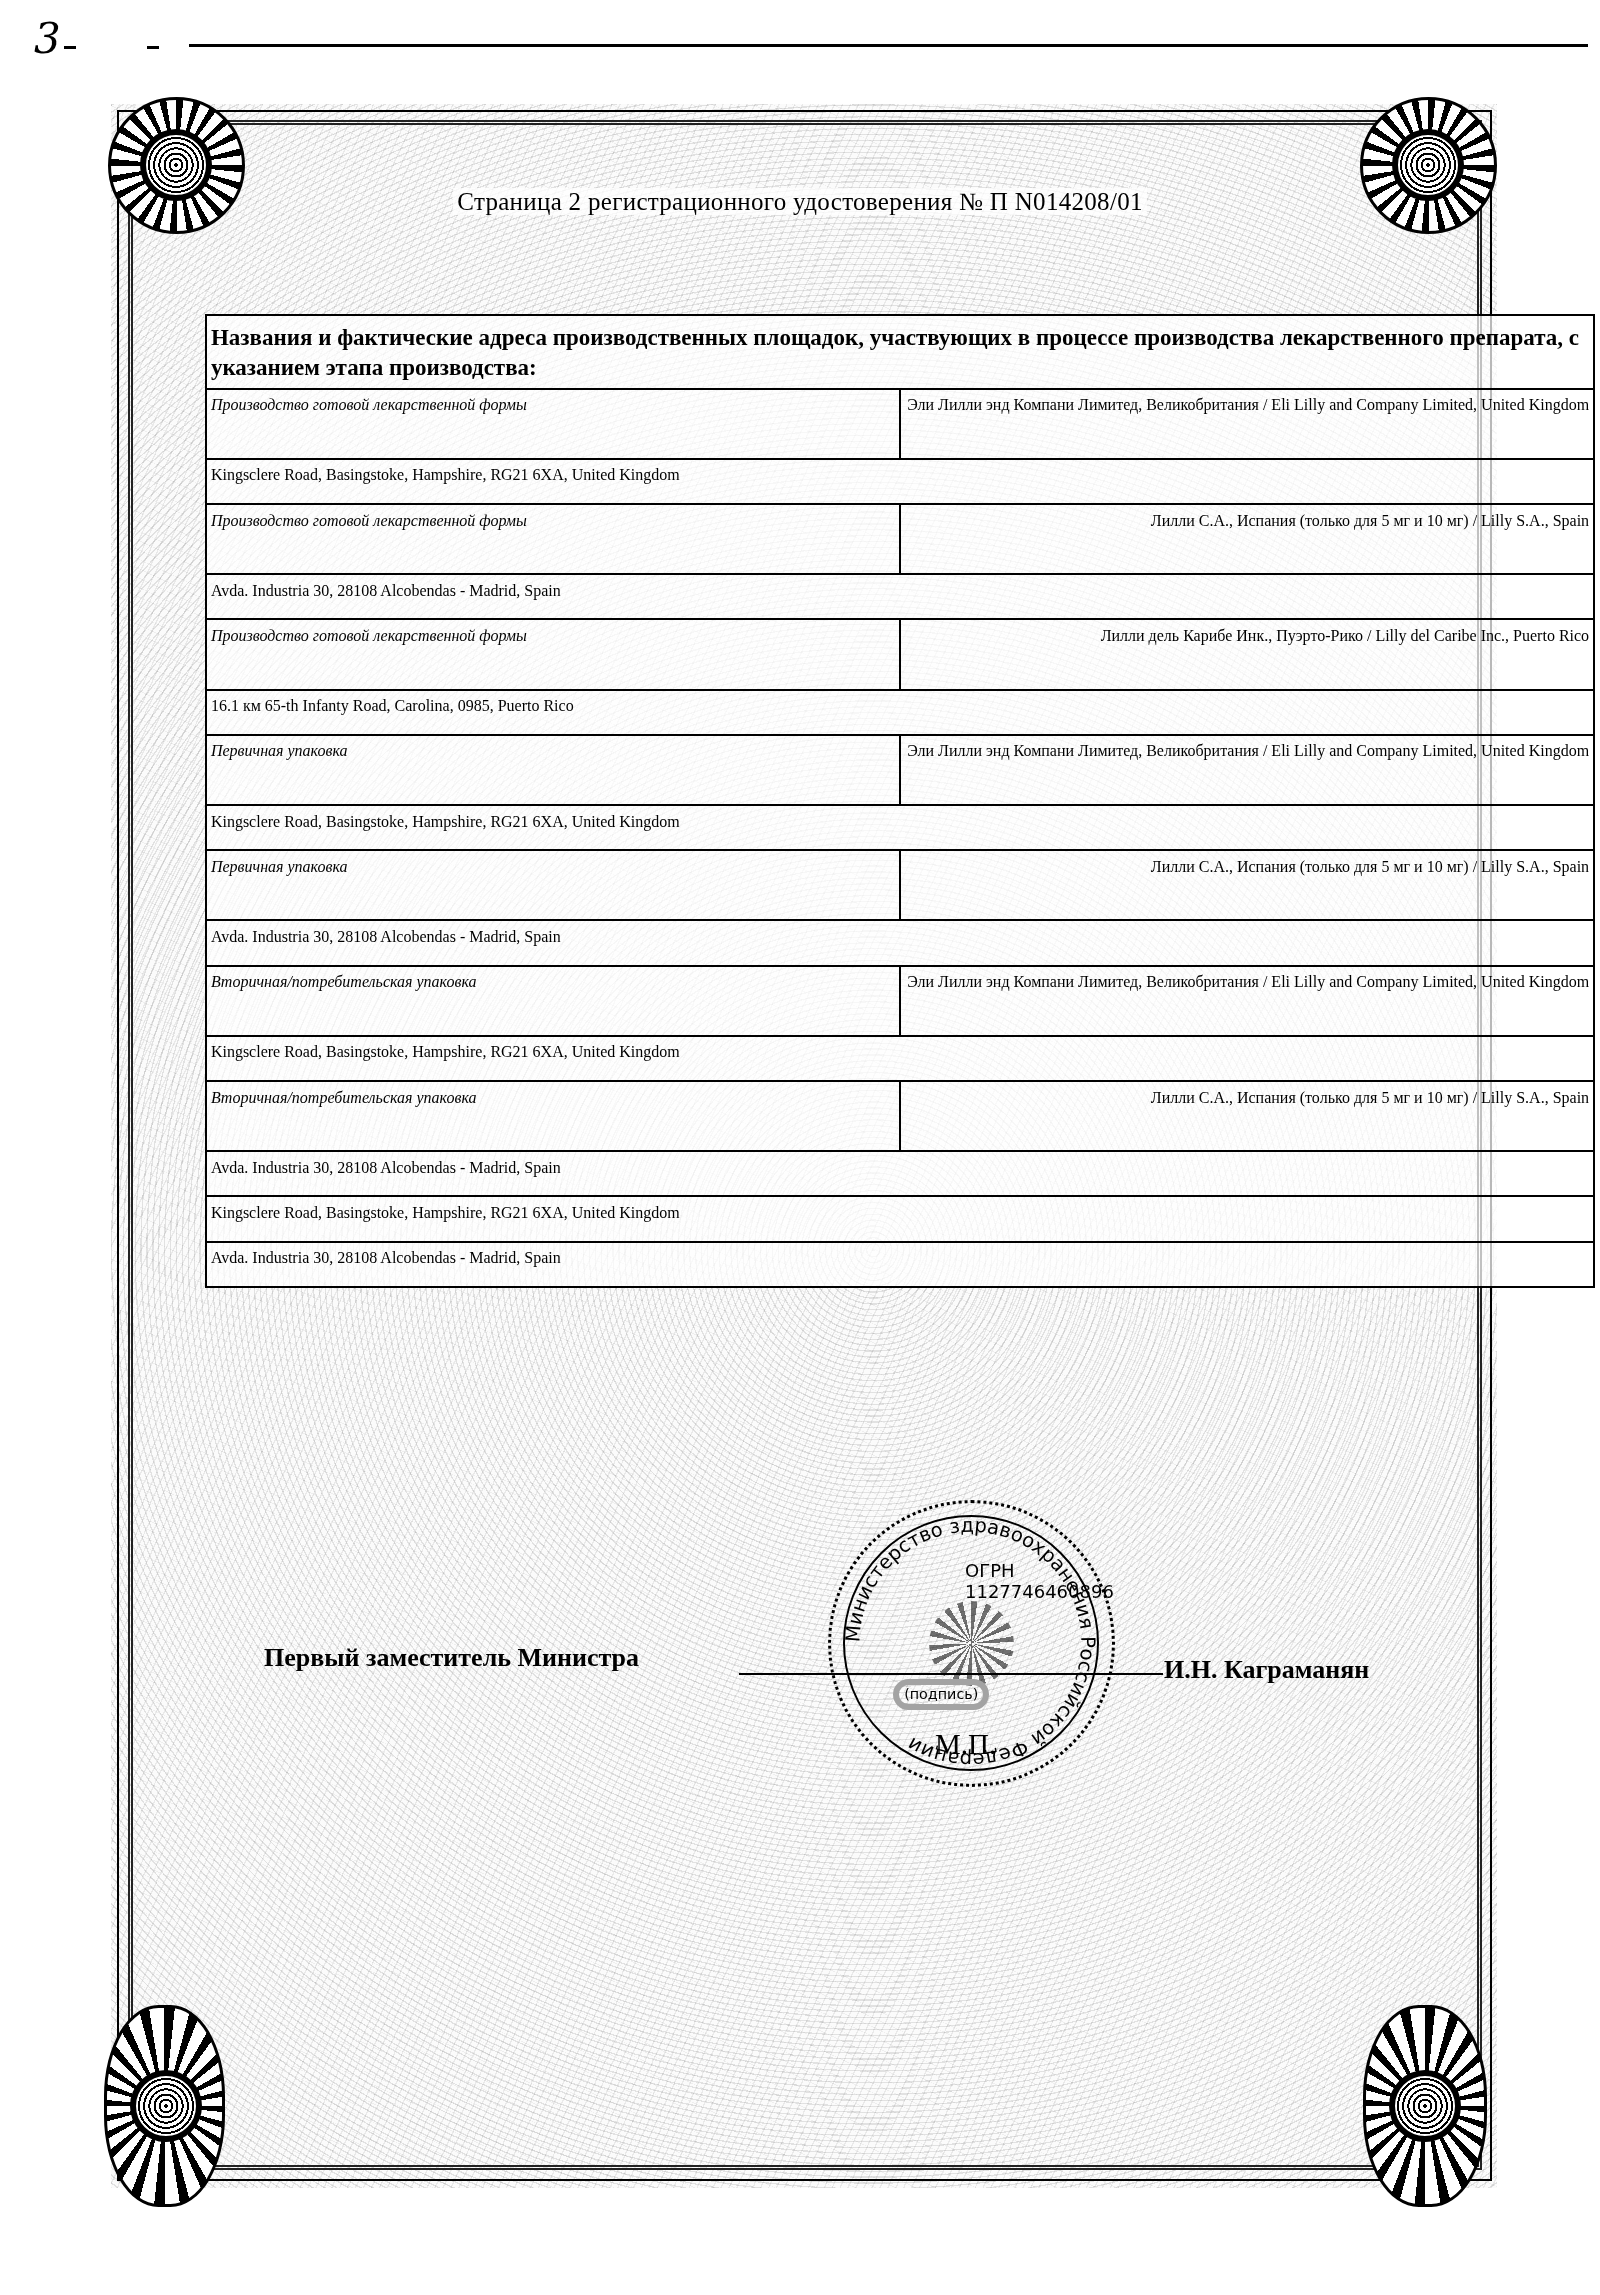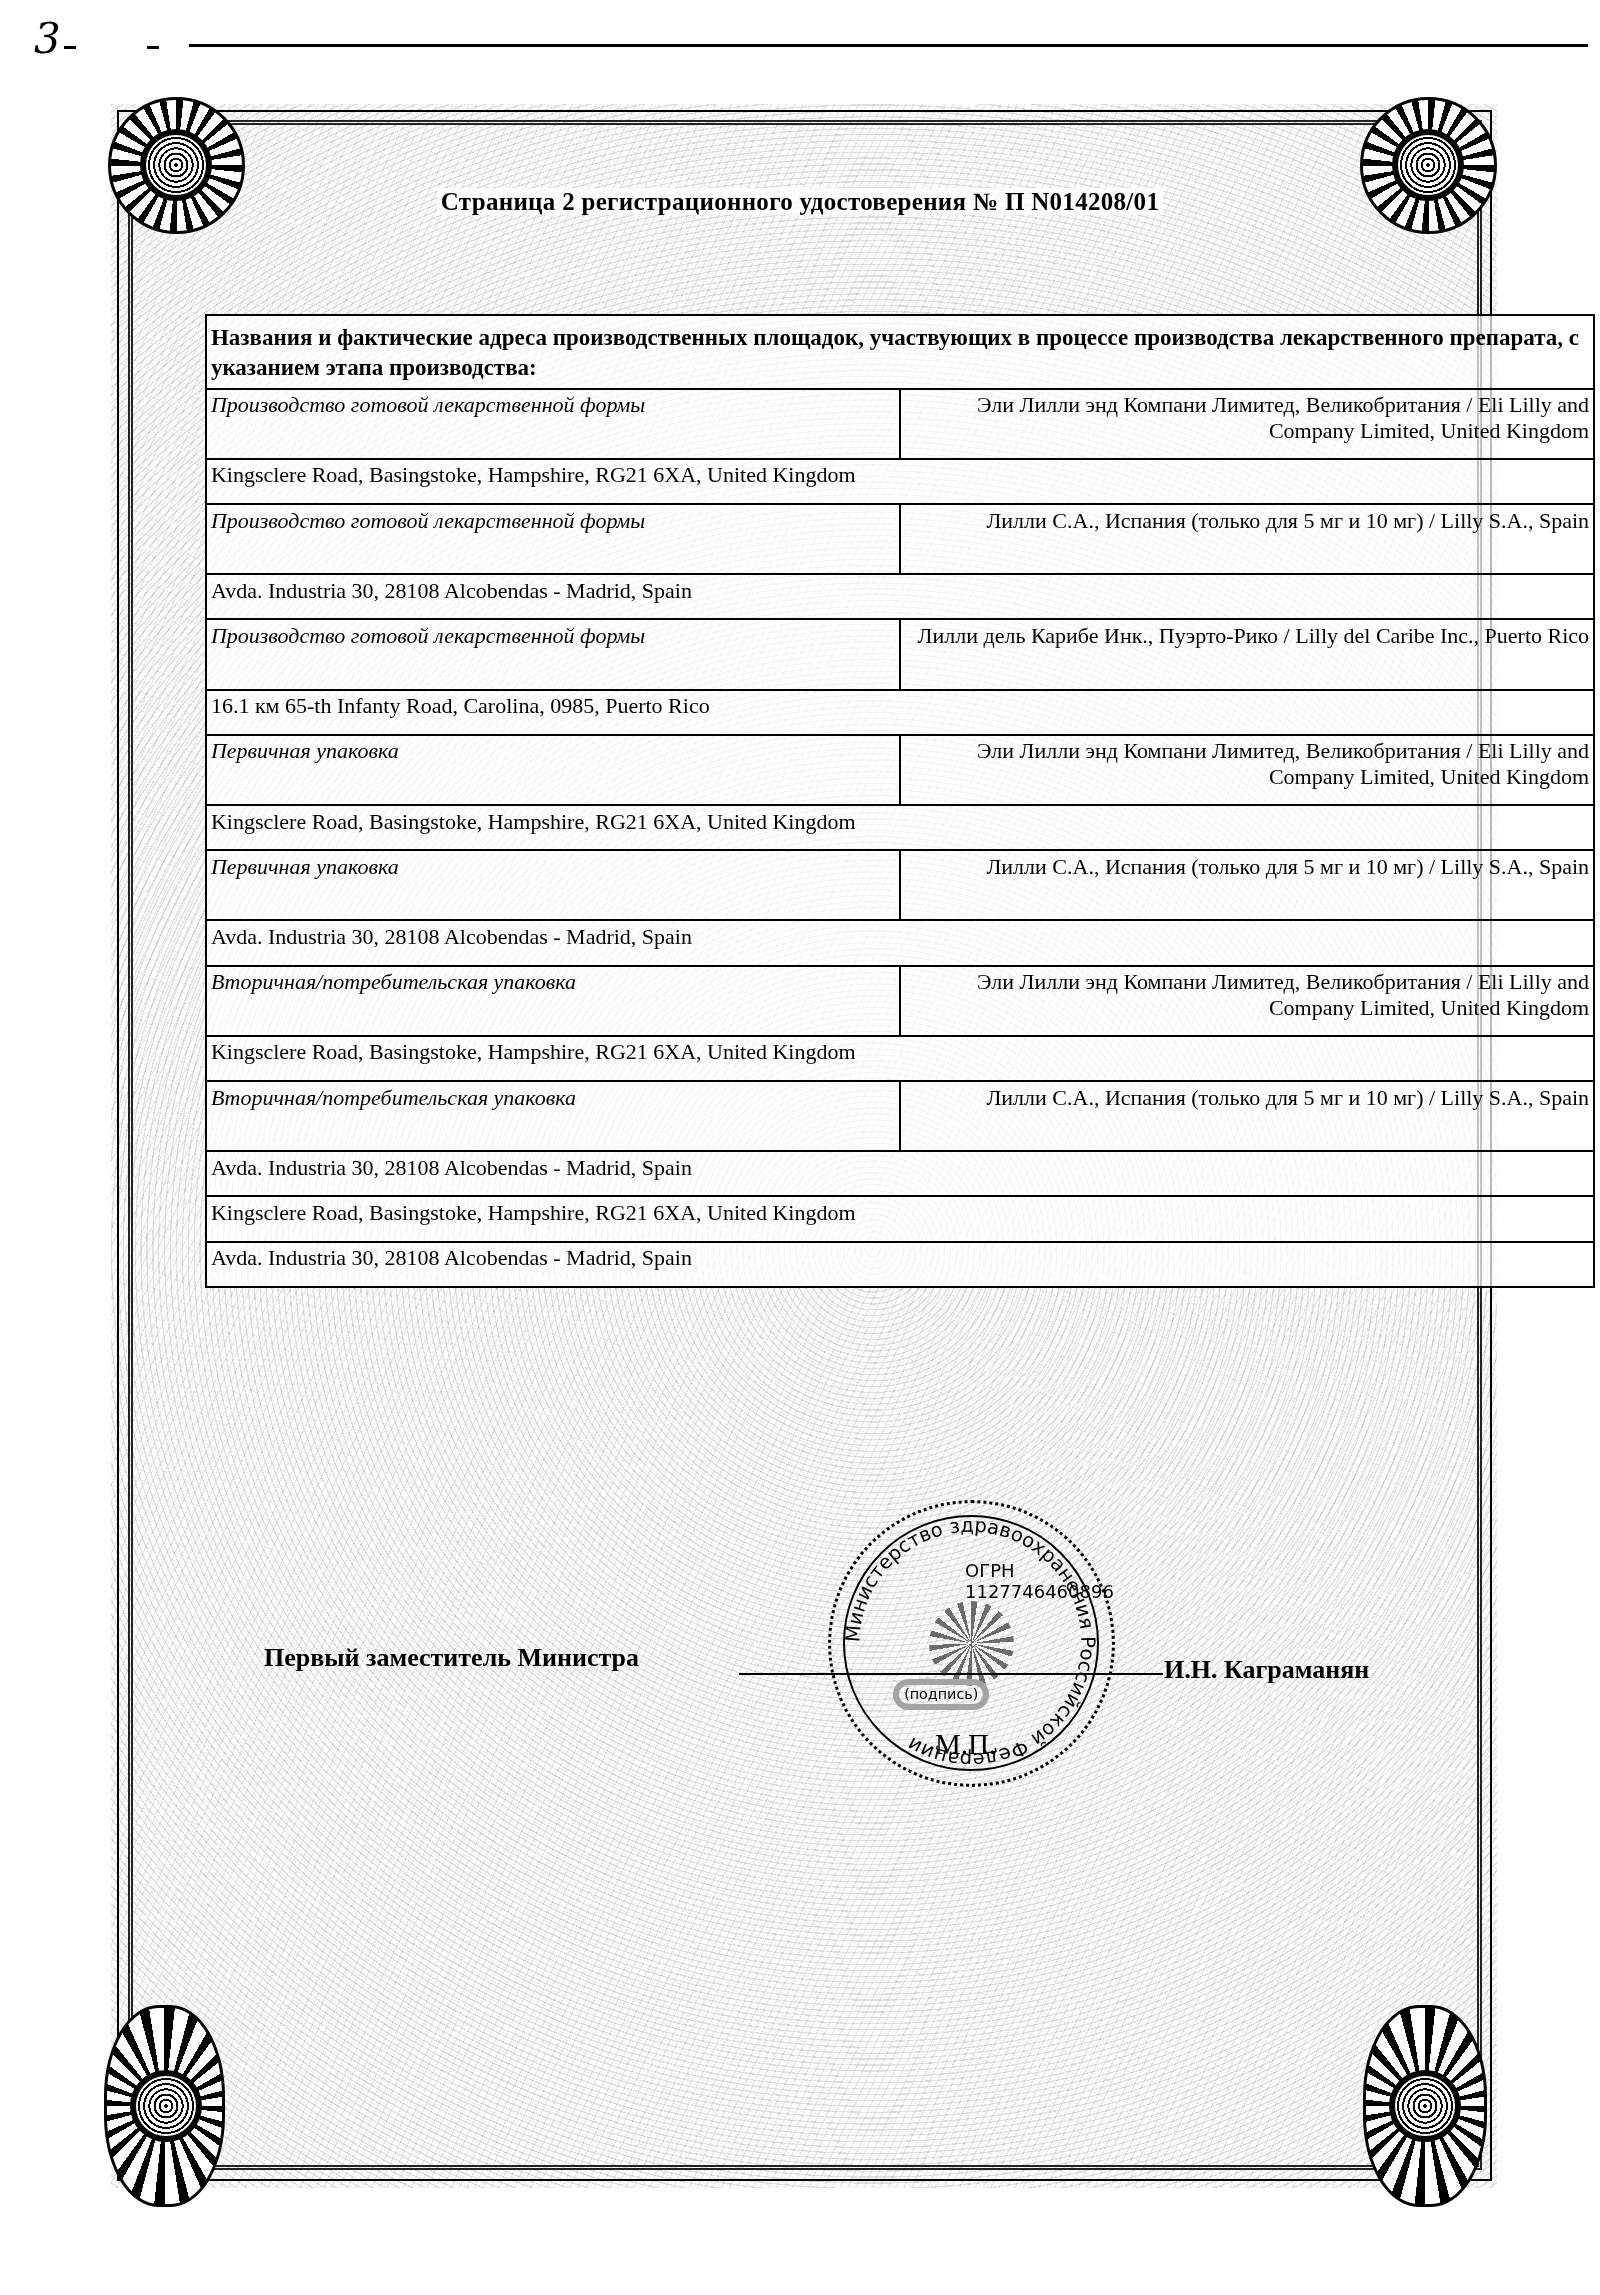--- a/index.html
+++ b/index.html
@@ -55,31 +55,31 @@
     .r-bl { left: 104px; top: 2005px; width: 121px; height: 202px; border-radius: 45%; }
     .r-br { left: 1363px; top: 2005px; width: 124px; height: 202px; border-radius: 45%; }
     .r-bl::after, .r-br::after { left: 23px; top: 62px; }
 
     
     .page-heading {
       position: absolute; left: 0; width: 1600px; top: 188px;
       text-align: center; font-size: 25px; letter-spacing: 0.3px;
       background: transparent;
     }
-    .page-heading span { background: rgba(255,255,255,0.75); padding: 0 3.9px; font-weight: bold; }
+    .page-heading span { background: rgba(255,255,255,0.75); padding: 0 3.9px; }
 
     
     .cert-table {
       position: absolute; left: 205px; top: 314px; width: 1390px;
       border-collapse: collapse; table-layout: fixed;
       background: rgba(255,255,255,0.72);
     }
     .cert-table td {
       border: 2.6px solid #000; padding: 2.6px 3.9px; vertical-align: top;
-      font-size: 22px; line-height: 26px;
+      font-size: 16px; line-height: 26px;
     }
     .cert-table td.header-cell {
       font-weight: bold; font-size: 23px; line-height: 30px; padding: 6.5px 3.9px 5.2px 3.9px;
     }
     .cert-table tr.stage-row td { height: 63px; }
     .cert-table tr.addr-row td { height: 38px; }
     .cert-table td.stage-cell { font-style: italic; width: 631px; }
     .cert-table td.maker-cell { width: 600px; text-align: right; }
 
     

